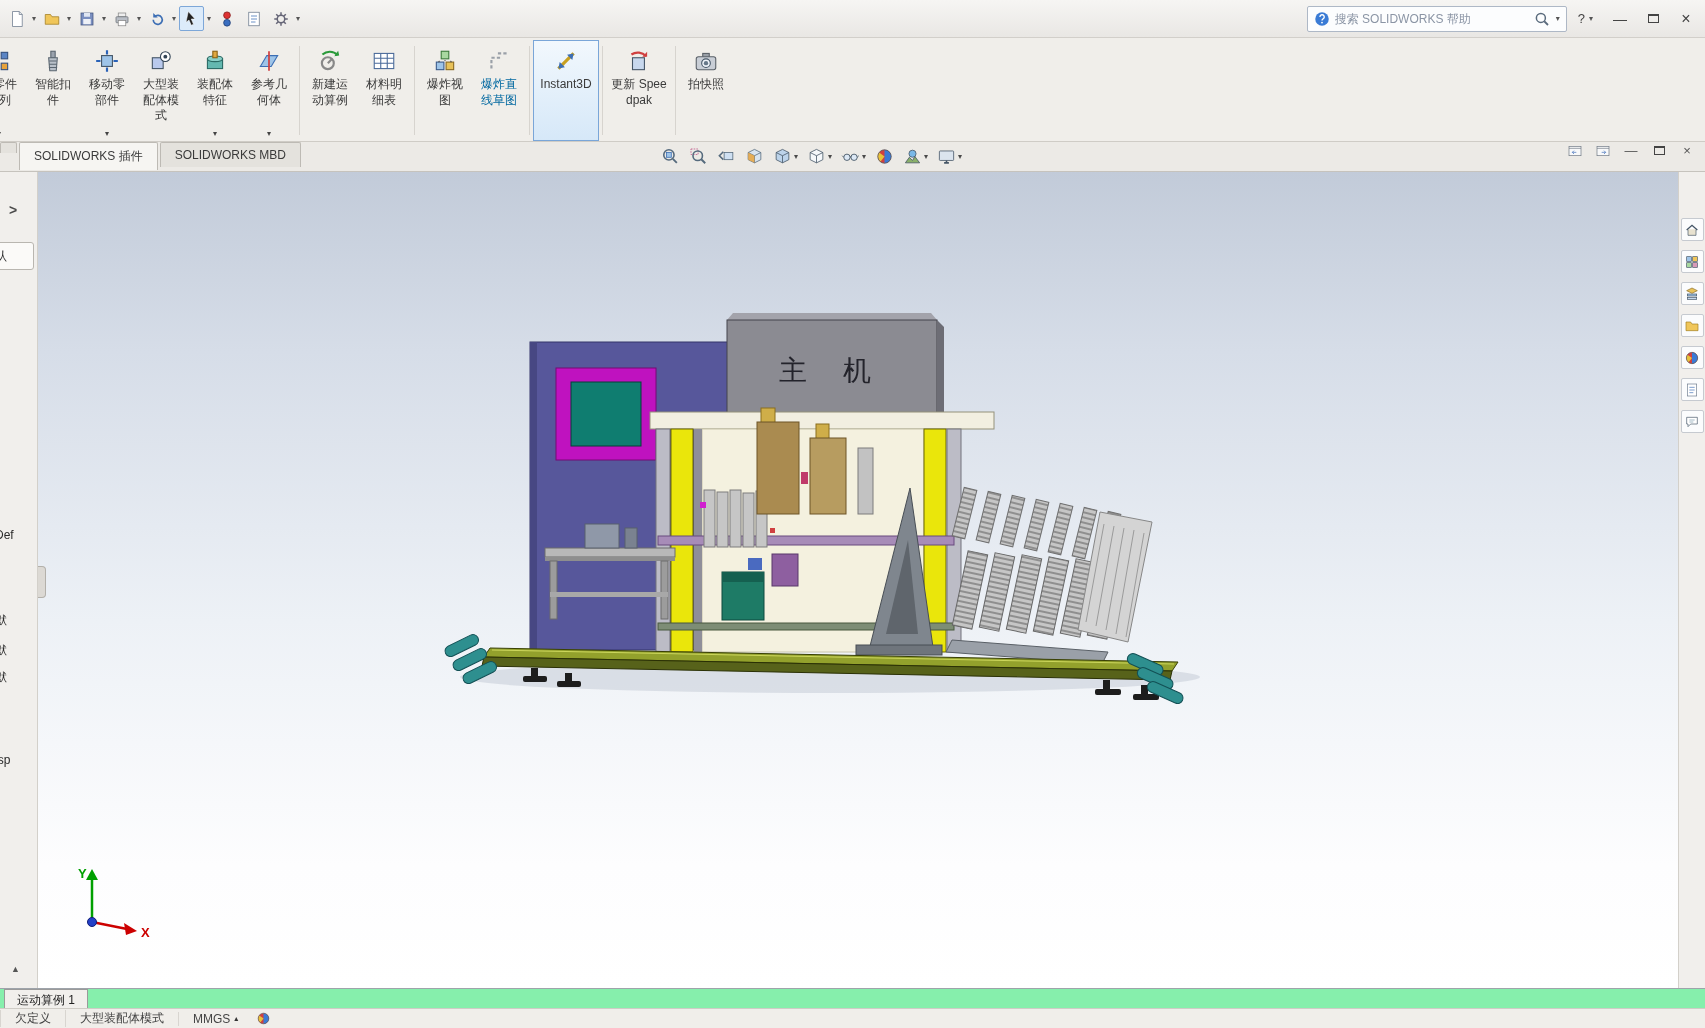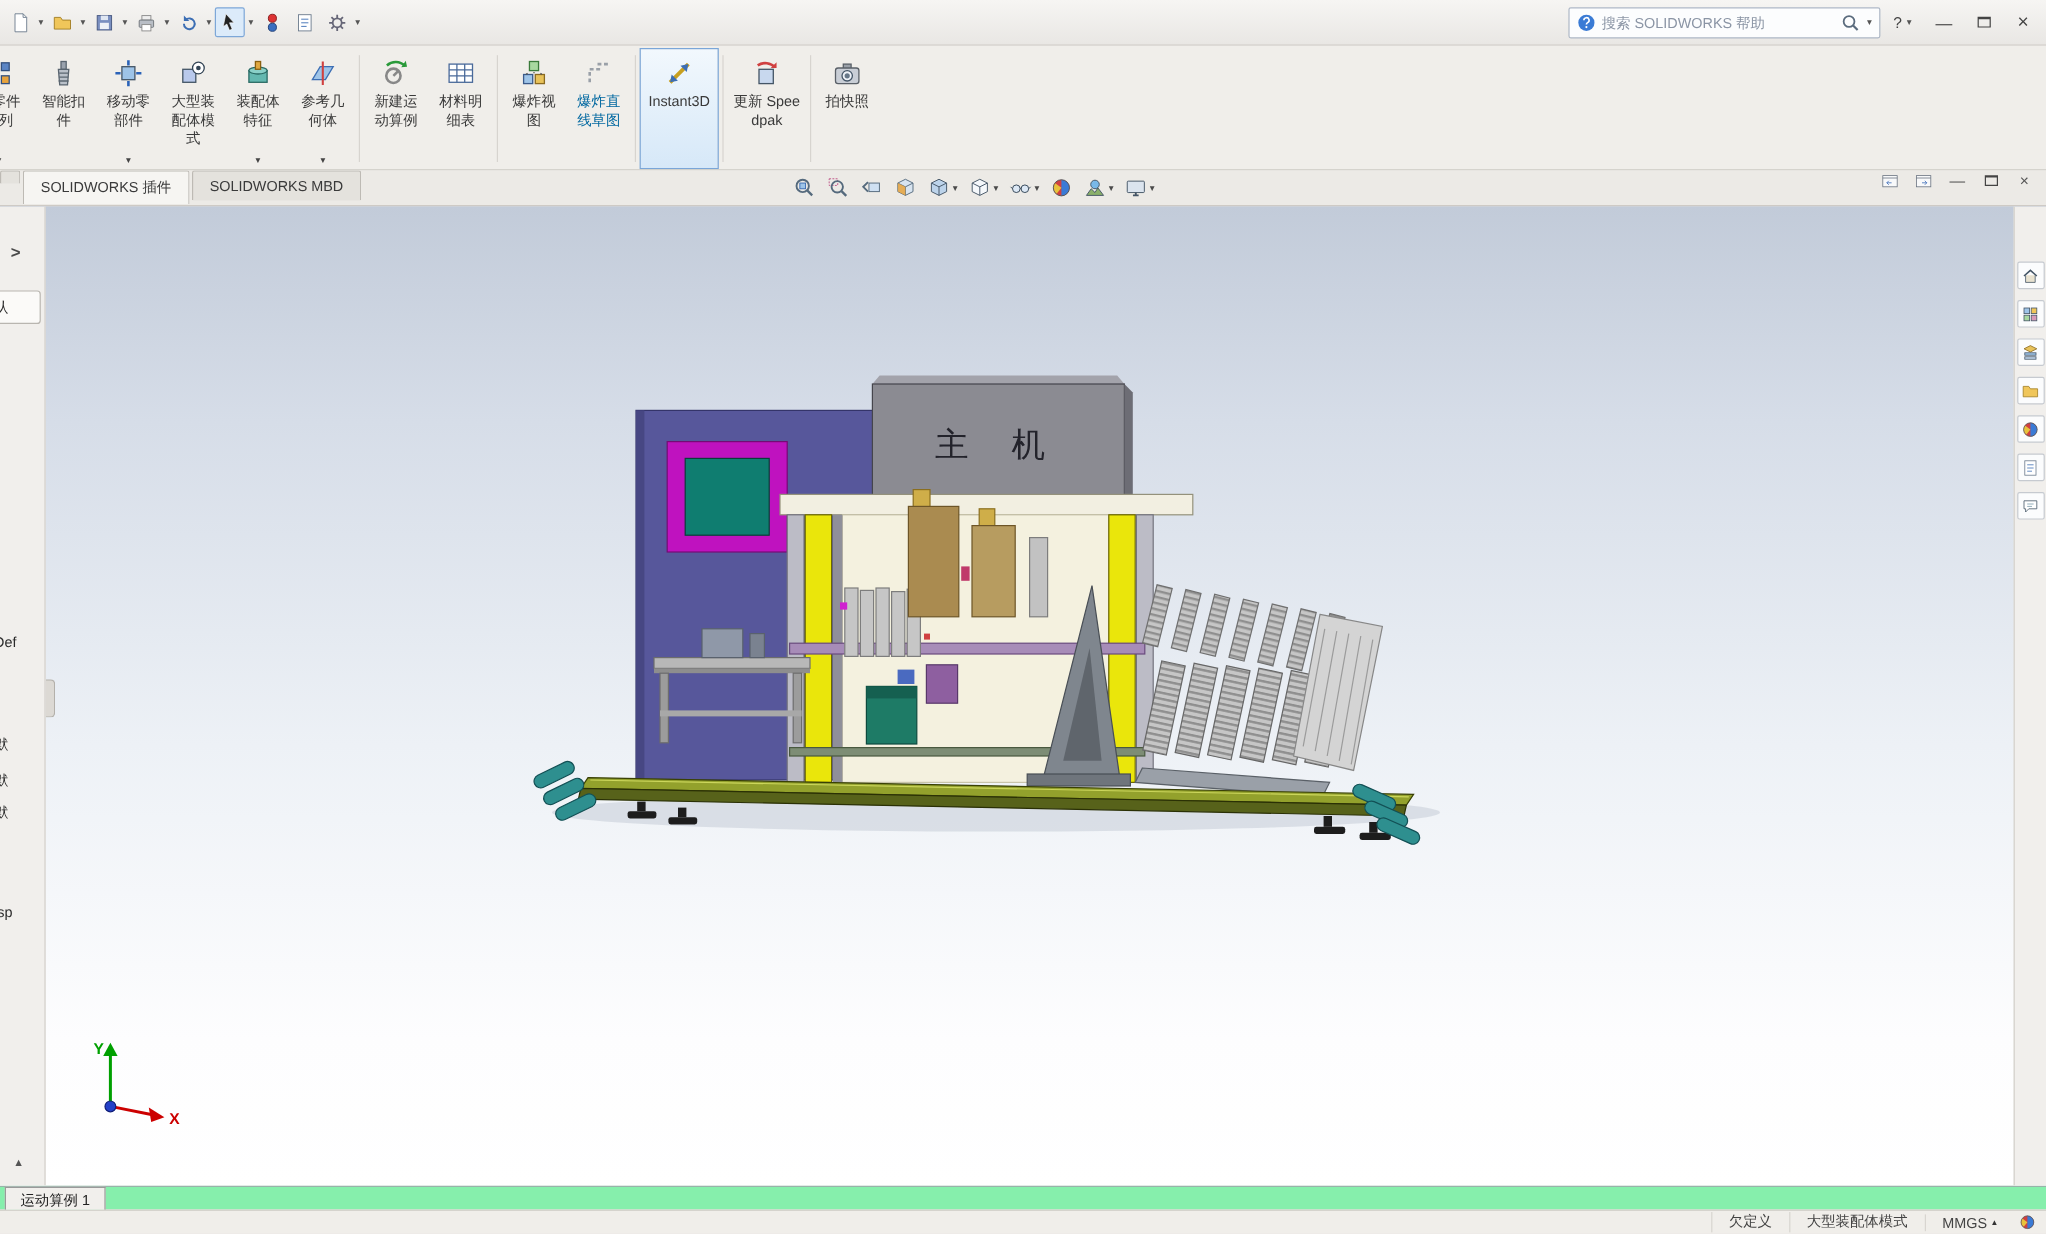--- a/index.html
+++ b/index.html
@@ -55,21 +55,21 @@
   .minitab{position:absolute;top:70px;left:-6px;width:40px;height:28px;background:#fbfaf8;border:1px solid #b9b6b0;border-radius:0 3px 3px 0}
   .frag{position:absolute;left:-5px;color:#2a2a2a;white-space:nowrap;z-index:1}
   .stripup{position:absolute;bottom:14px;left:11px;font-size:9px;color:#555}
   .splitter{position:absolute;left:38px;top:394px;width:8px;height:32px;background:#dcd9d4;border:1px solid #b3b0aa;border-left:none;border-radius:0 4px 4px 0}
   .taskpane{position:absolute;right:0;top:0;bottom:0;width:27px;background:#f1efec;border-left:1px solid #d3d0ca;display:flex;flex-direction:column;align-items:center;padding-top:46px;gap:9px}
   .taskbtn{width:23px;height:23px;background:#fbfcfd;border:1px solid #c6cad0;border-radius:2px;display:flex;align-items:center;justify-content:center}
   .taskicon{width:16px;height:16px}
   
   .motionrow{height:20px;background:#86efac;border-top:1px solid #9ea3aa;display:flex;align-items:stretch}
   .motiontab{margin-left:4px;padding:2px 12px 0;background:#f1efec;border:1px solid #9a9a9a;border-bottom:none;color:#222;white-space:nowrap}
-  .statusbar{height:20px;background:#f0eeea;border-top:1px solid #cfccc6;display:flex;align-items:center;justify-content:flex-end;color:#444}
+  .statusbar{height:20px;background:#f0eeea;border-top:1px solid #cfccc6;display:flex;align-items:center;justify-content:flex-start;color:#444}
   .sitem{padding:0 14px;border-left:1px solid #d8d5d0;white-space:nowrap}
   .units{display:flex;align-items:center;gap:4px}
   .upcaret{font-size:8px;color:#333}
   .sball{padding:0 8px 0 4px;display:flex;align-items:center}
   .sball .ti{width:15px;height:15px}
 </style>
 </head>
 <body>
 
 <svg style="position:absolute;width:0;height:0" aria-hidden="true">

